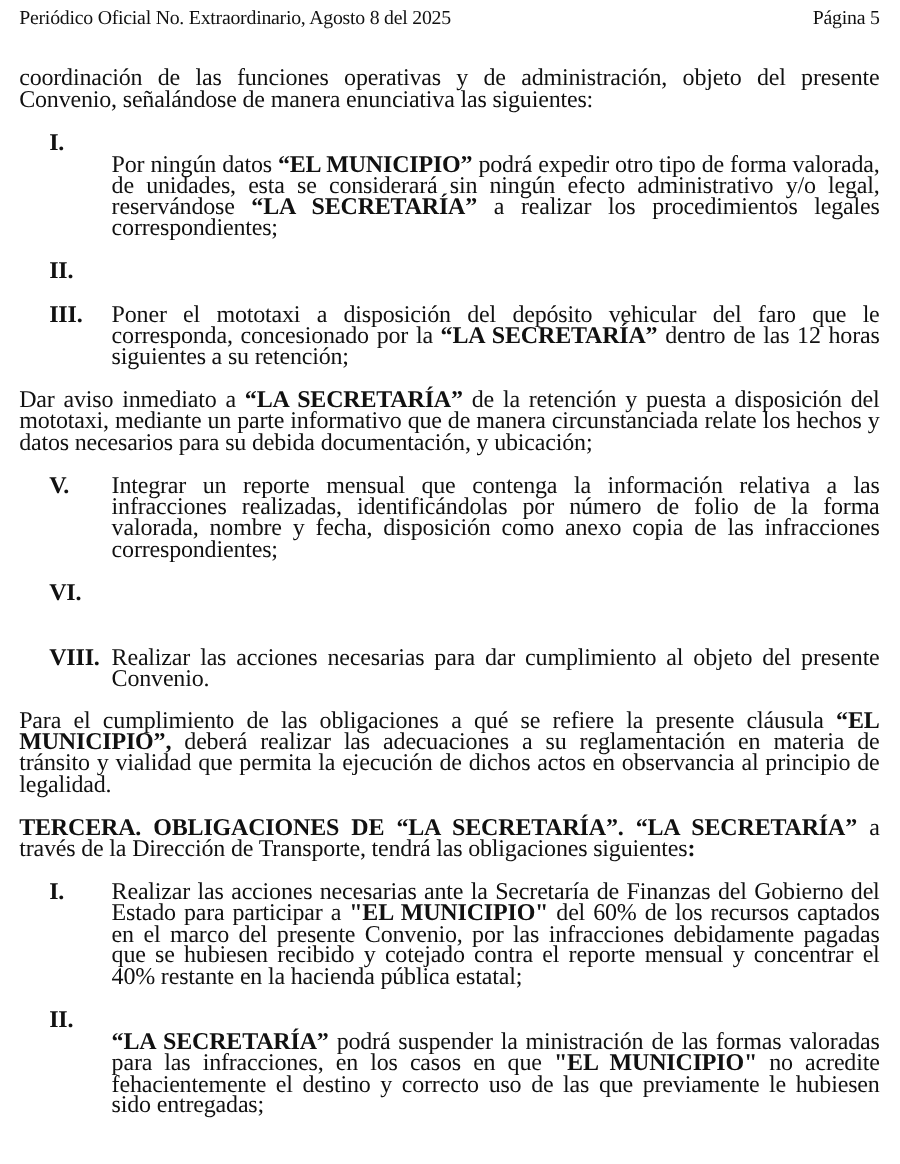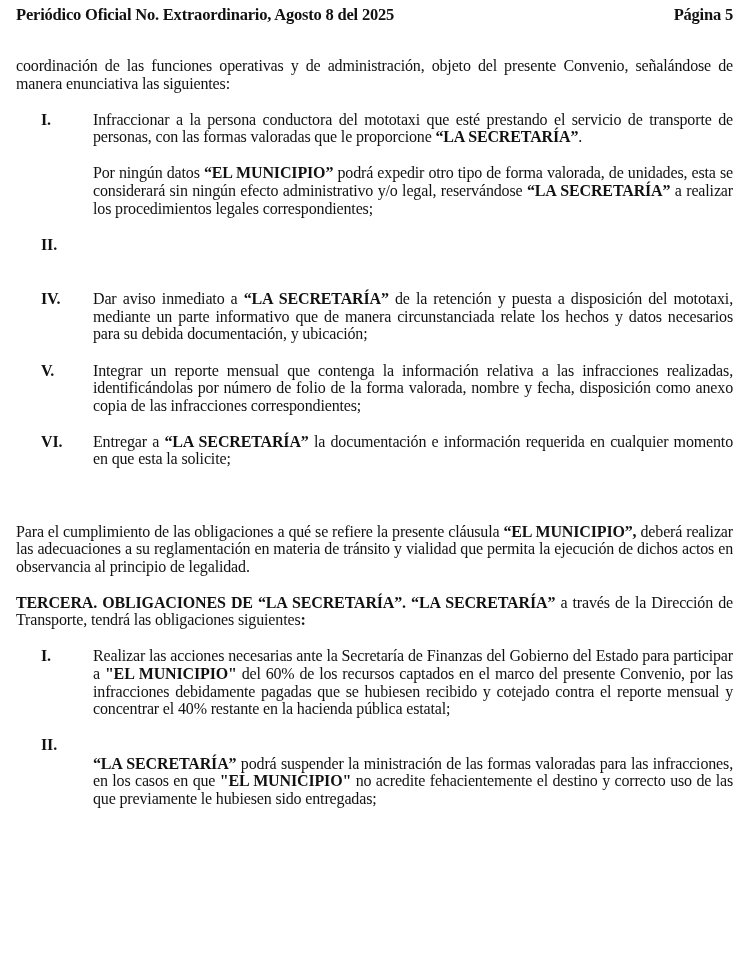--- a/index.html
+++ b/index.html
@@ -5,25 +5,25 @@
     html, body { margin: 0; padding: 0; background: #ffffff; }
     body {
       width: 750px; height: 970px; overflow: hidden;
       font-family: "Liberation Serif", "DejaVu Serif", serif;
       color: #111111;
     }
     .page { position: relative; width: 750px; height: 970px; }
     .header {
       position: absolute; left: 16px; right: 17px; top: 5px;
       display: flex; justify-content: space-between;
-      font-weight: bold; font-size: 16.5px; letter-spacing: -0.2px;
+      font-weight: normal; font-size: 16.5px; letter-spacing: -0.2px;
     }
     .body {
       position: absolute; left: 16px; right: 17px; top: 57px;
-      font-size: 16px; line-height: 17.6px; letter-spacing: -0.15px;
+      font-size: 20px; line-height: 17.6px; letter-spacing: -0.15px;
     }
     .para { text-align: justify; margin: 0; }
     .list { margin: 0; padding: 0; }
     .item { display: flex; margin: 0; }
     .num { width: 77px; flex: 0 0 77px; padding-left: 25px; box-sizing: border-box; font-weight: bold; }
     .content { flex: 1; }
     .content p { margin: 0; text-align: justify; }
     b { font-weight: bold; }
     .gap-s { height: 17.5px; }
     .gap-m { height: 18.5px; }
@@ -37,53 +37,60 @@
     <span>Página 5</span>
   </div>
 
   <div class="body">
     <p class="para"><span>coordinación de las funciones operativas y de administración, objeto del presente Convenio, señalándose de manera enunciativa las siguientes:</span></p>
     <div class="gap-m"></div>
     <div class="list">
         <div class="item">
           <div class="num">I.</div>
           <div class="content">
-            <p><span>Infraccionar a la persona conductora del mototaxi que esté prestando el servicio de transporte de personas, con las formas valoradas que le proporcione </span><b>“LA SECRETARÍA”</b><span>.</span></p>
             <div class="gap-m"></div>
             <p><span>Por ningún datos </span><b>“EL MUNICIPIO”</b><span> podrá expedir otro tipo de forma valorada, de unidades, esta se considerará sin ningún efecto administrativo y/o legal, reservándose </span><b>“LA SECRETARÍA”</b><span> a realizar los procedimientos legales correspondientes;</span></p>
           </div>
         </div>
         <div class="gap-m"></div>
         <div class="item">
           <div class="num">II.</div>
         </div>
         <div class="gap-m"></div>
+        <div class="item">
+          <div class="num">III.</div>
+          <div class="content">
+            <p><span>Poner el mototaxi a disposición del depósito vehicular del faro que le corresponda, concesionado por la </span><b>“LA SECRETARÍA”</b><span> dentro de las 12 horas siguientes a su retención;</span></p>
+          </div>
+        </div>
         <div class="gap-m"></div>
         <div class="item">
-          <div class="num">IV.</div>
           <div class="content">
             <p><span>Dar aviso inmediato a </span><b>“LA SECRETARÍA”</b><span> de la retención y puesta a disposición del mototaxi, mediante un parte informativo que de manera circunstanciada relate los hechos y datos necesarios para su debida documentación, y ubicación;</span></p>
           </div>
         </div>
         <div class="gap-m"></div>
         <div class="item">
           <div class="num">V.</div>
           <div class="content">
             <p><span>Integrar un reporte mensual que contenga la información relativa a las infracciones realizadas, identificándolas por número de folio de la forma valorada, nombre y fecha, disposición como anexo copia de las infracciones correspondientes;</span></p>
           </div>
         </div>
         <div class="gap-m"></div>
         <div class="item">
           <div class="num">VI.</div>
-          <div class="content">
-            <p><span>Entregar a </span><b>“LA SECRETARÍA”</b><span> la documentación e información requerida en cualquier momento en que esta la solicite;</span></p>
-          </div>
         </div>
         <div class="gap-m"></div>
         <div class="gap-m"></div>
+        <div class="item">
+          <div class="num">VIII.</div>
+          <div class="content">
+            <p><span>Realizar las acciones necesarias para dar cumplimiento al objeto del presente Convenio.</span></p>
+          </div>
+        </div>
       </div>
     <div class="gap-s"></div>
     <p class="para"><span>Para el cumplimiento de las obligaciones a qué se refiere la presente cláusula </span><b>“EL MUNICIPIO”,</b><span> deberá realizar las adecuaciones a su reglamentación en materia de tránsito y vialidad que permita la ejecución de dichos actos en observancia al principio de legalidad.</span></p>
     <div class="gap-m"></div>
     <p class="para"><b>TERCERA. OBLIGACIONES DE “LA SECRETARÍA”. “LA SECRETARÍA”</b><span> a través de la Dirección de Transporte, tendrá las obligaciones siguientes</span><b>:</b></p>
     <div class="gap-m"></div>
     <div class="list">
         <div class="item">
           <div class="num">I.</div>
           <div class="content">

